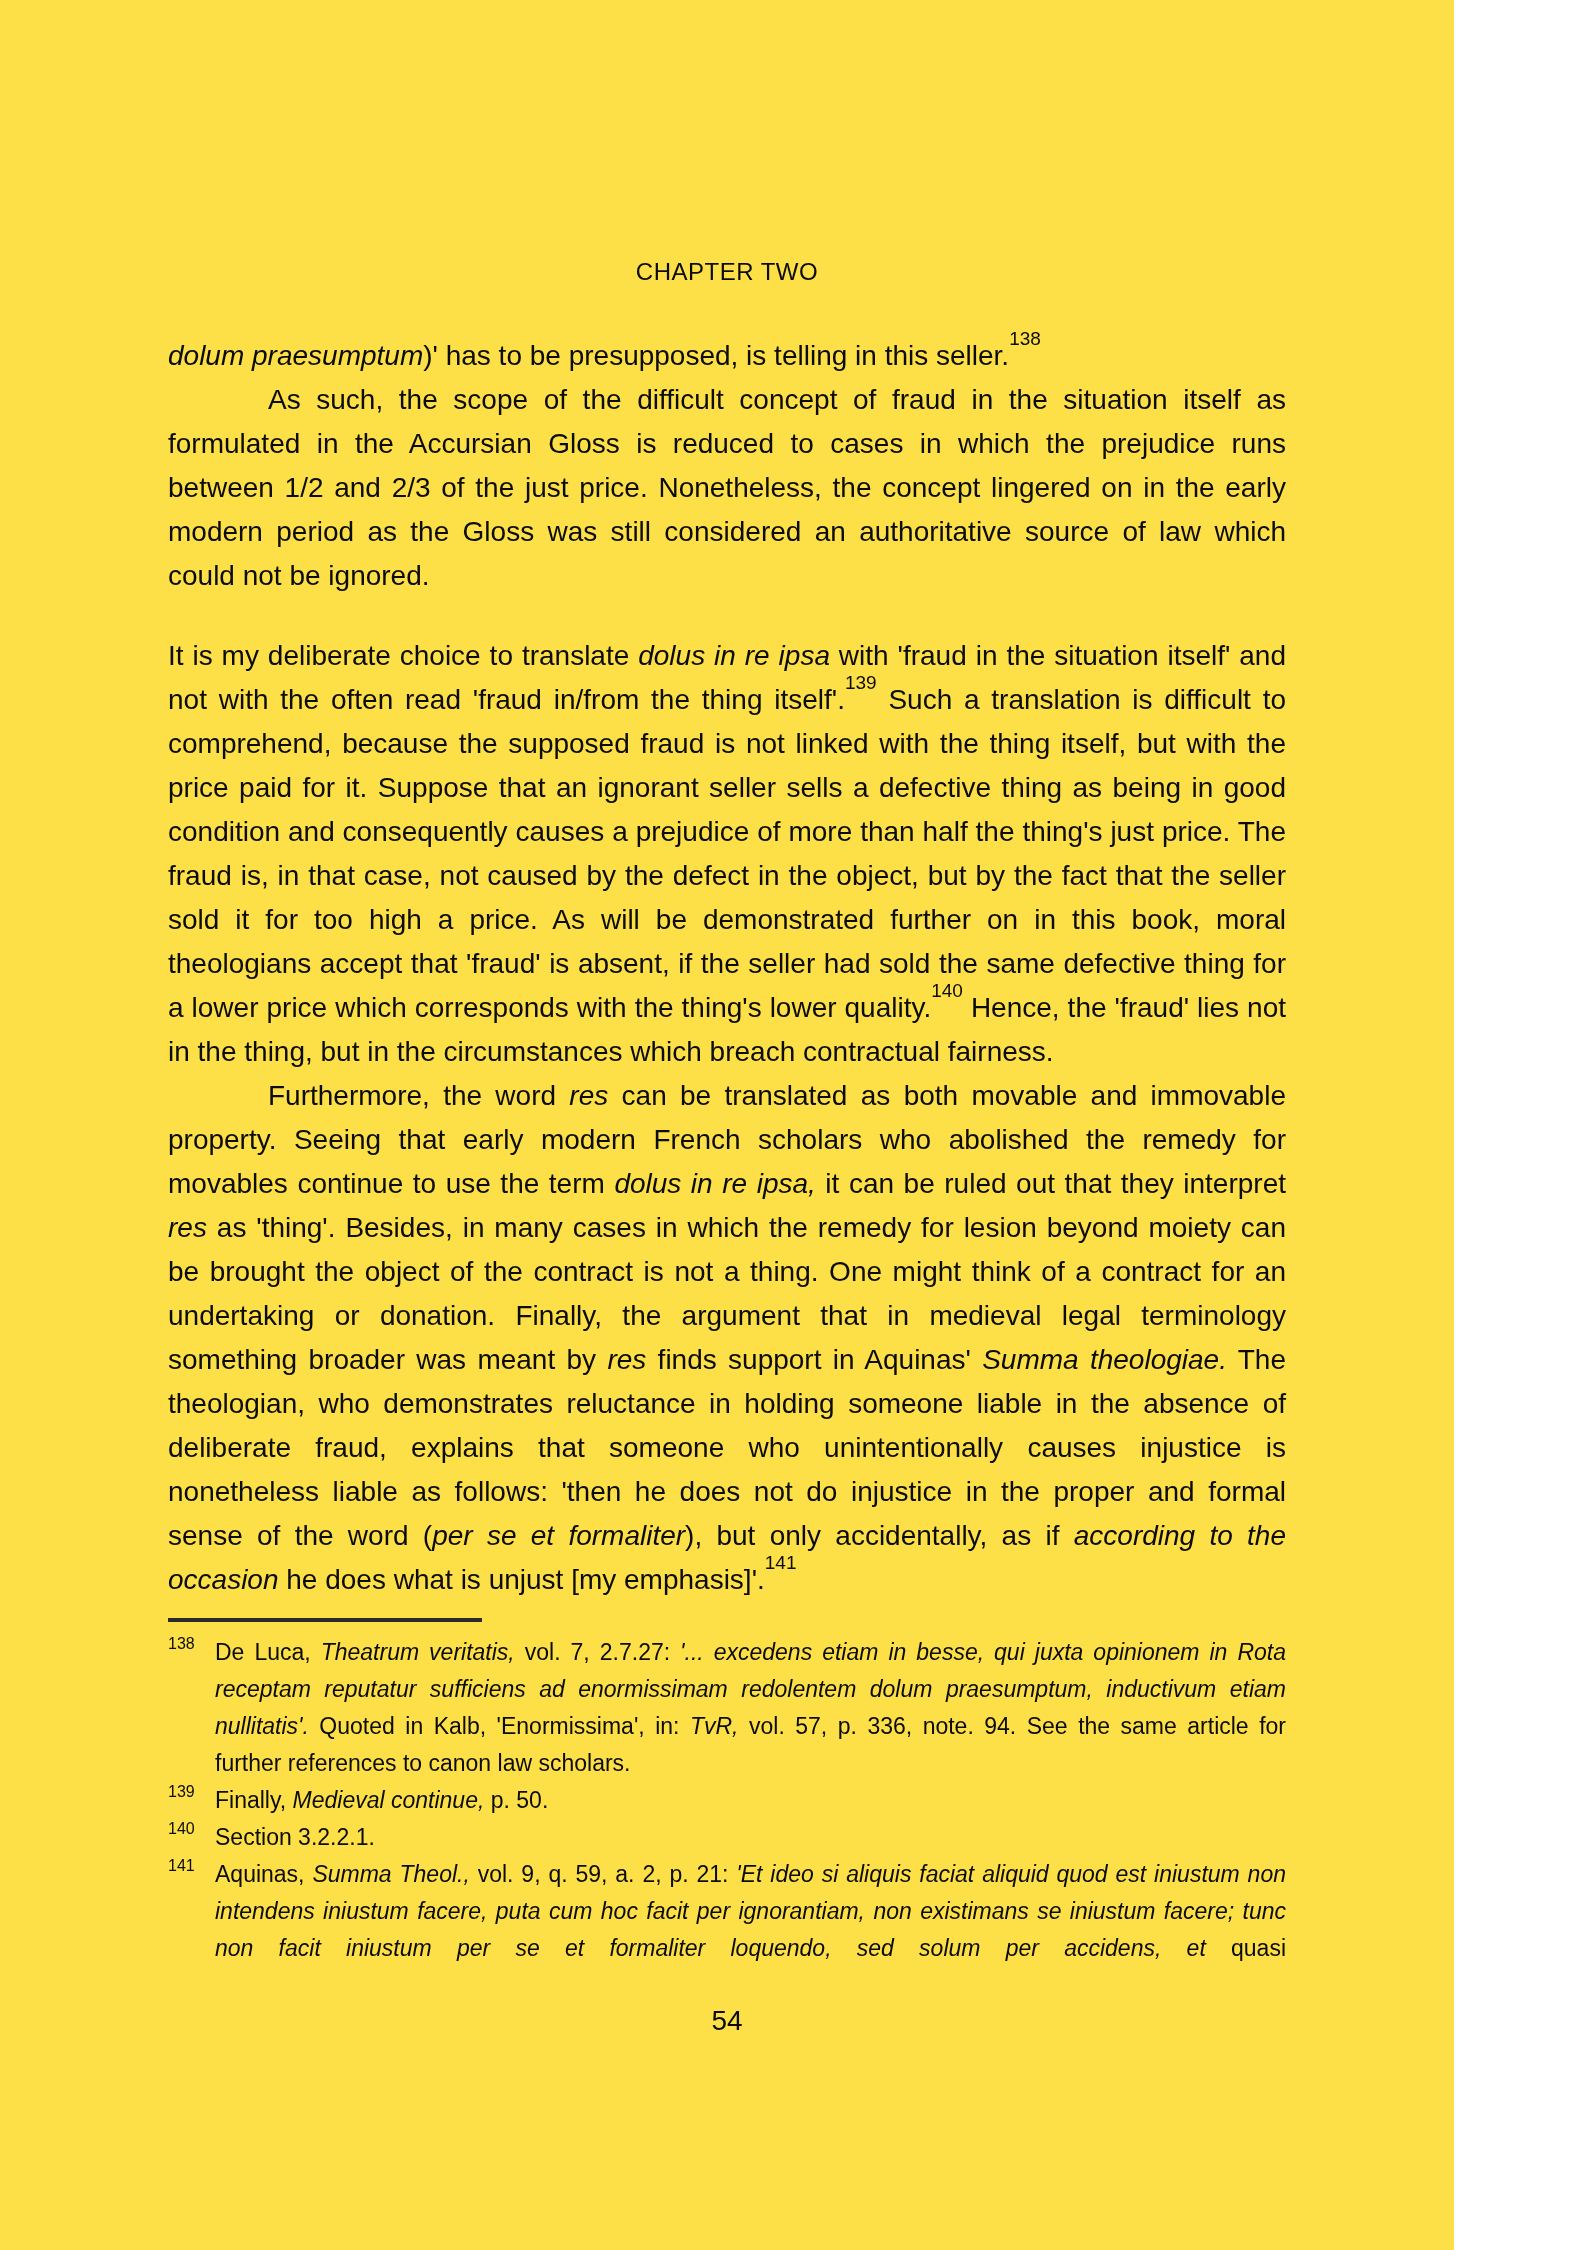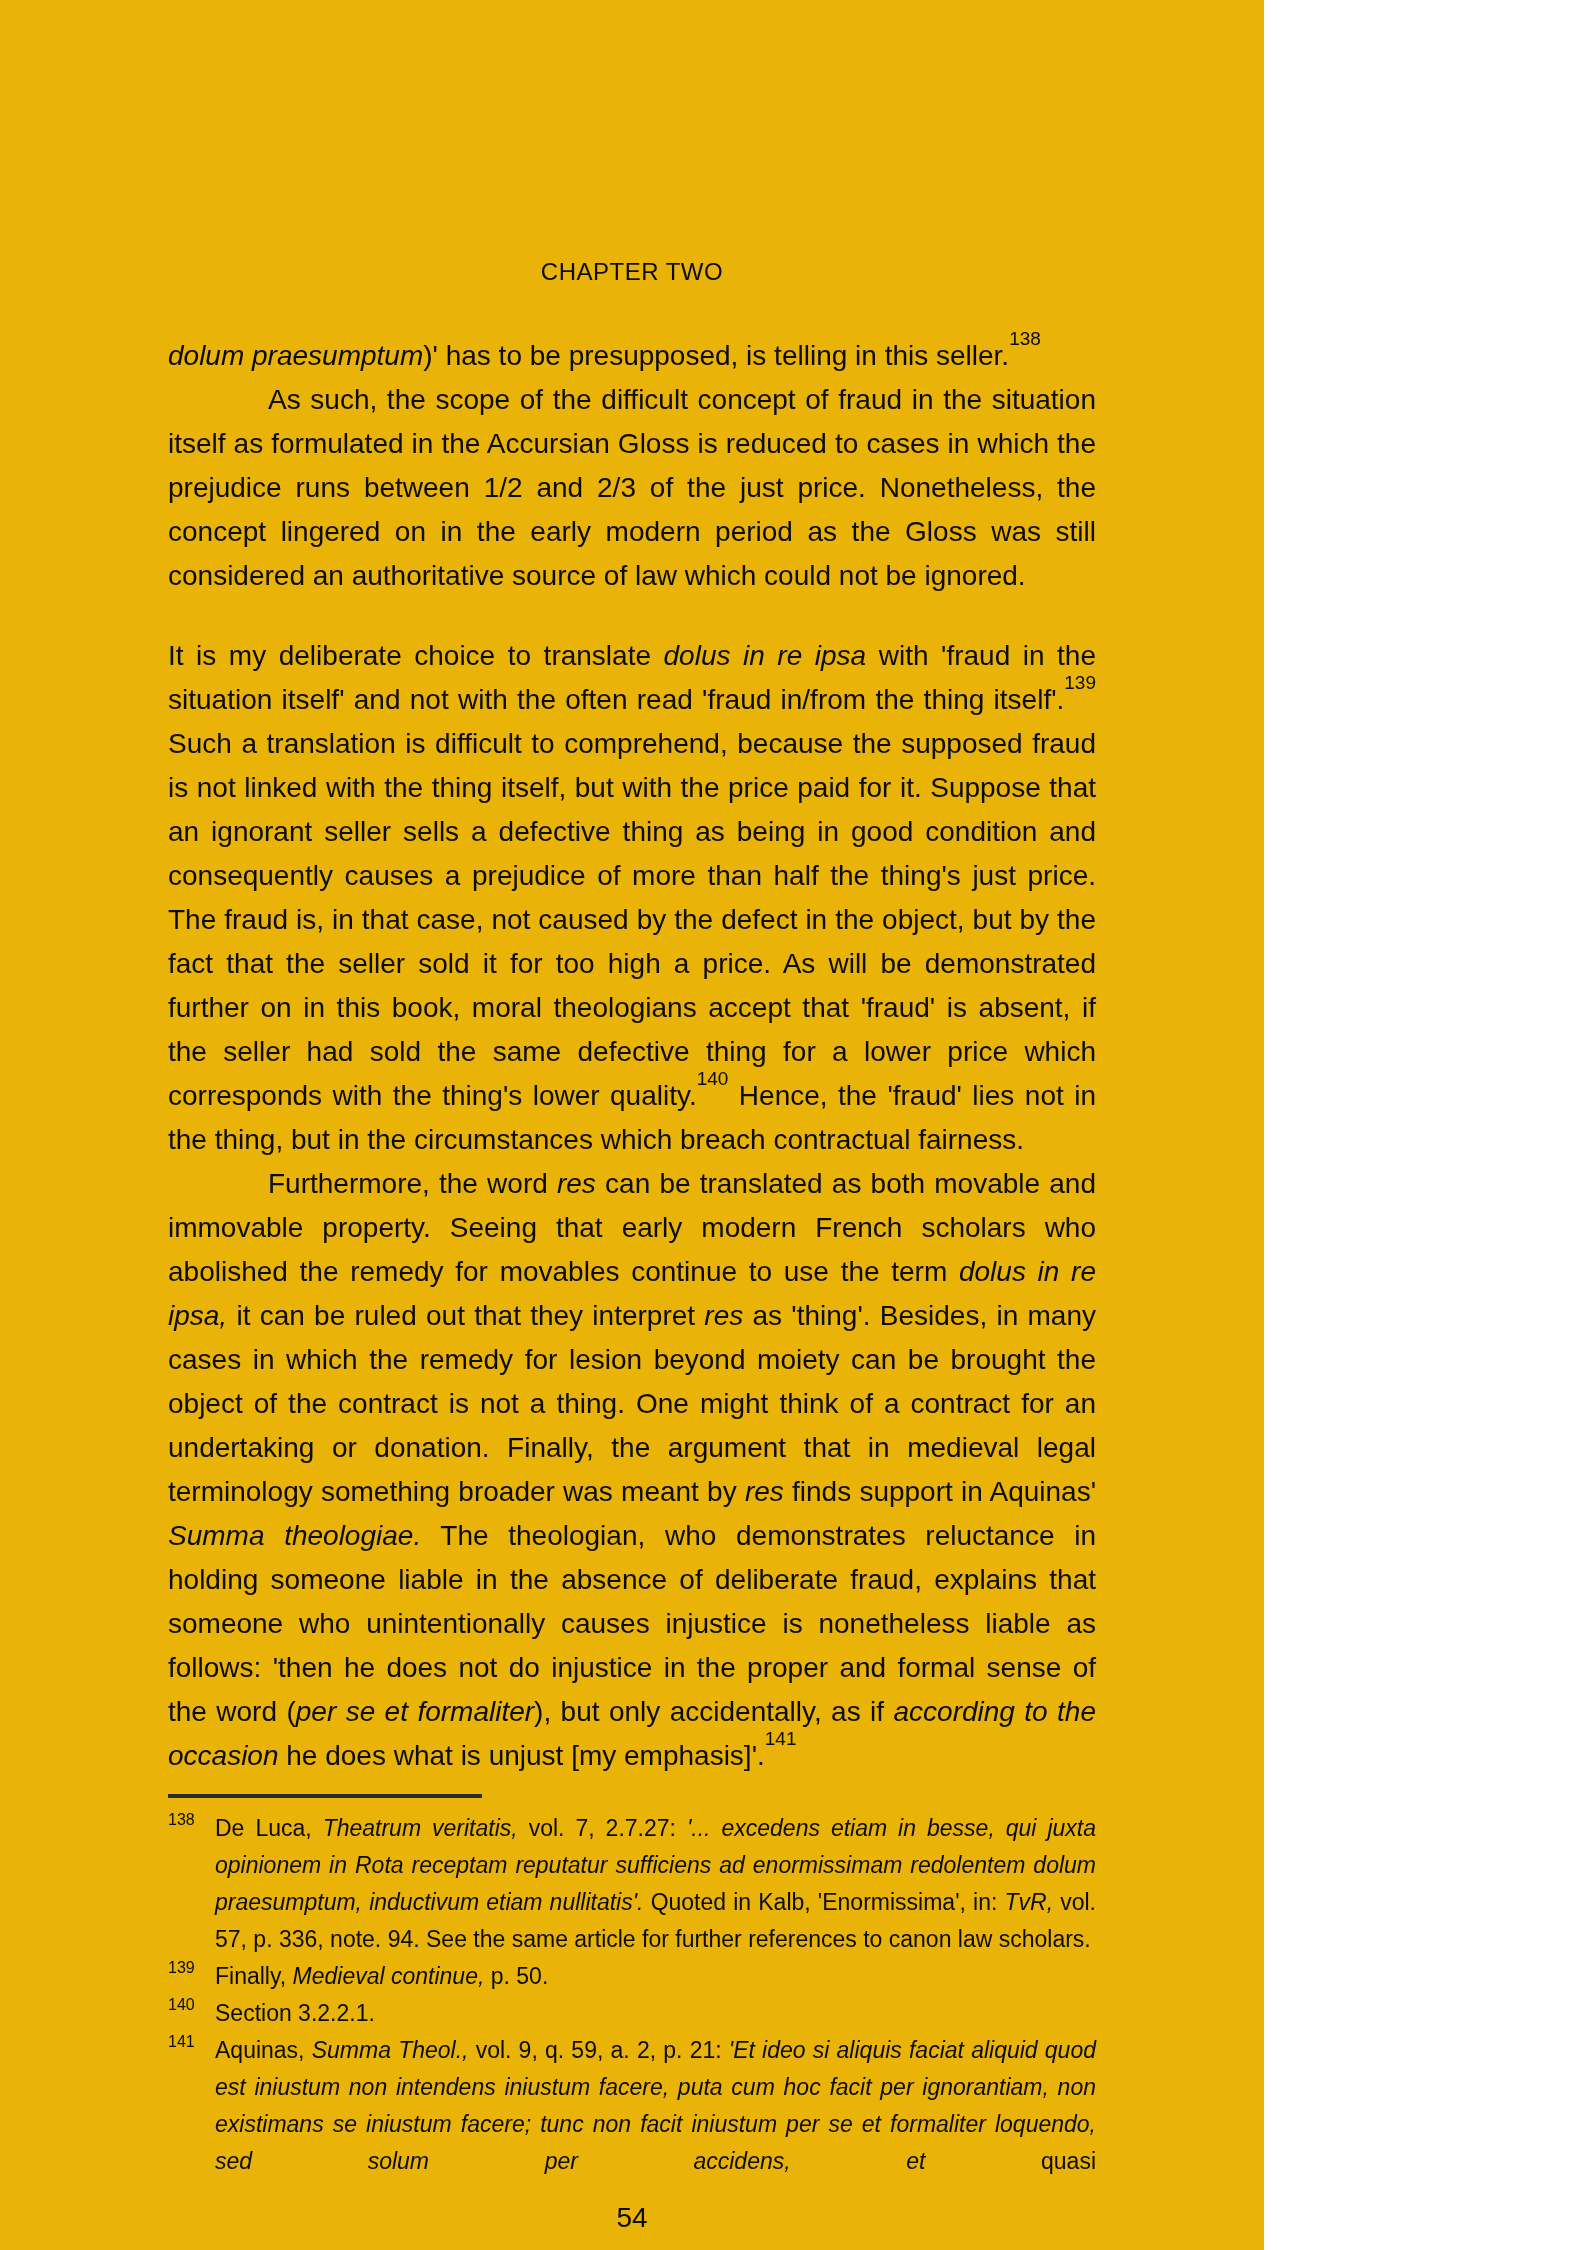--- a/index.html
+++ b/index.html
@@ -4,23 +4,23 @@
 <style>
   html, body { margin: 0; padding: 0; }
   body {
     width: 1594px; height: 2250px;
     background: #ffffff;
     font-family: "Liberation Sans", "DejaVu Sans", sans-serif;
     color: #0c0c0c;
   }
   .page {
     box-sizing: border-box;
-    width: 1264px; height: 2250px;
+    width: 1454px; height: 2250px;
     padding: 258px 168px 0 168px;
-    background: #eab308;
+    background: #fde047;
   }
   .chapter-header {
     text-align: center;
     font-size: 24px;
     letter-spacing: 0.5px;
     line-height: 28px;
     margin-bottom: 48px;
   }
   .body-text p {
     margin: 0;
@@ -58,21 +58,21 @@
   .fn-marker {
     position: absolute;
     left: 0;
     top: 2px;
     font-size: 16px;
     line-height: 1;
   }
   .page-number {
     text-align: center;
     font-size: 28px;
-    margin-top: 22px;
+    margin-top: 38px;
   }
 </style>
 </head>
 <body>
 
 <div class="page">
   <div class="chapter-header">CHAPTER TWO</div>
 
   <div class="body-text" id="body-paragraphs">
       <p class=""><em>dolum praesumptum</em><span>)' has to be presupposed, is telling in this seller.</span><sup class="fn-ref">138</sup></p>

